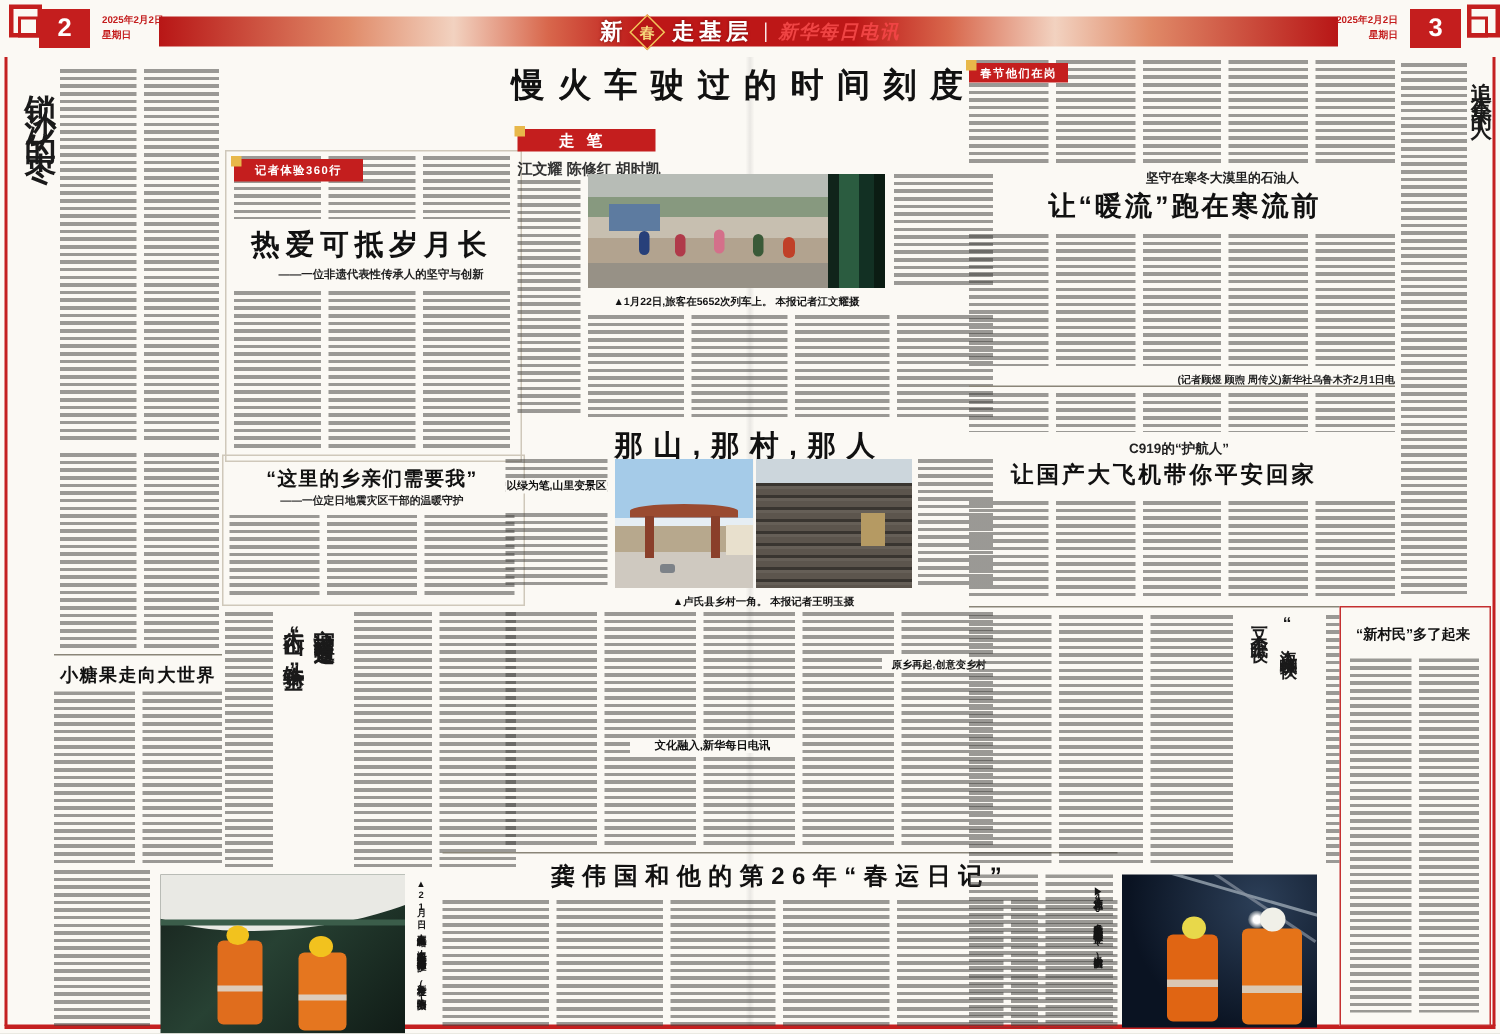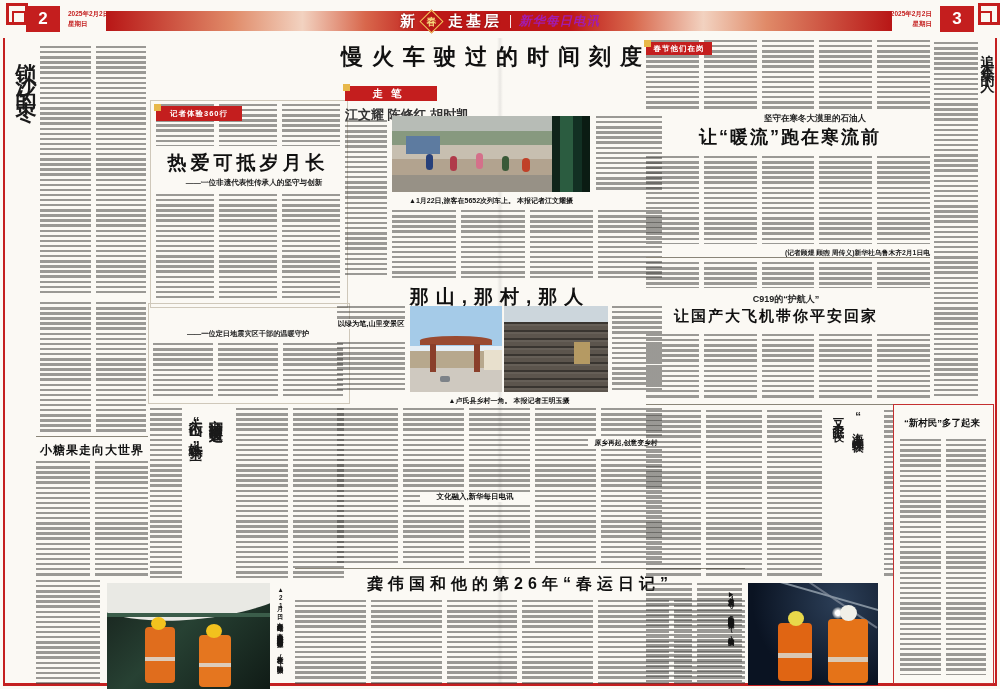--- a/index.html
+++ b/index.html
@@ -47,21 +47,21 @@
 
   <div class="abs" style="left:106px;top:11px;width:786px;height:20px;
        background:linear-gradient(90deg,#b81616 0%,#e08a68 16%,#f2d2c0 25%,#d8674c 33%,#bd1717 41%,#bd1717 59%,#d8674c 67%,#f2d2c0 76%,#e08a68 84%,#b81616 100%);"></div>
   <div class="abs" style="left:360px;top:9px;width:280px;height:24px;display:flex;align-items:center;justify-content:center;gap:8px;">
     <span style="font-size:15px;font-weight:900;color:#fff;text-shadow:0 0 2px #7a0c0c;">新</span>
     <span style="display:flex;align-items:center;justify-content:center;width:15px;height:15px;border:1.5px solid #f2c45a;transform:rotate(45deg);background:#b81616;">
       <span style="transform:rotate(-45deg);font-size:10px;font-weight:900;color:#f6d77a;">春</span>
     </span>
     <span style="font-size:15px;font-weight:900;color:#fff;letter-spacing:3px;text-shadow:0 0 2px #7a0c0c;">走基层</span>
     <span style="width:1px;height:13px;background:#ffffff;opacity:.9;"></span>
-    <span style="font-size:12.5px;font-weight:bold;font-style:italic;color:#a21caf;letter-spacing:1px;">新华每日电讯</span>
+    <span style="font-size:12.5px;font-weight:bold;font-style:italic;color:#ef4444;letter-spacing:1px;">新华每日电讯</span>
   </div>
 
   <div class="datebox" style="left:846px;top:9px;width:86px;text-align:right;">
     <div>2025年2月2日</div>
     <div>星期日</div>
   </div>
   <div class="numbox" style="left:940px;top:6px;">3</div>
   <div class="ol1" style="left:978px;top:3px;width:16px;height:16px;"></div>
   <div class="ol2" style="left:978px;top:11px;width:10px;height:10px;"></div>
 
@@ -89,20 +89,21 @@
       <div class="tx"></div>
       <div class="tx"></div>
     </div>
 
   <div class="cols" style="left:40px;top:302px;width:106px;height:130px;">
       <div class="tx"></div>
       <div class="tx"></div>
     </div>
 
   <div class="abs" style="left:148px;top:303px;width:200px;height:99px;border:1px solid #cfc8ba;"></div>
+  <div class="hd" style="left:150px;top:310px;width:196px;font-size:13px;letter-spacing:1px;">“这里的乡亲们需要我”</div>
   <div class="sub" style="left:150px;top:329px;width:196px;font-size:7.2px;">——一位定日地震灾区干部的温暖守护</div>
   <div class="cols" style="left:153px;top:343px;width:190px;height:55px;">
       <div class="tx"></div>
       <div class="tx"></div>
       <div class="tx"></div>
     </div>
 
   <div class="rule" style="left:36px;top:436px;width:112px;height:1px;"></div>
   <div class="hd" style="left:36px;top:442px;width:112px;font-size:12px;letter-spacing:1px;">小糖果走向大世界</div>
   <div class="cols" style="left:36px;top:461px;width:112px;height:115px;">
@@ -135,21 +136,21 @@
     <div class="abs" style="left:38px;top:74px;width:30px;height:4px;background:#dcdcd6;opacity:.85;"></div>
     <div class="abs" style="left:92px;top:80px;width:32px;height:4px;background:#dcdcd6;opacity:.85;"></div>
   </div>
   <div class="vcap" style="left:276px;top:586px;height:100px;">▲2月1日,在上海虹桥站,上海电务段工作人员对设备进行检修维护。 新华社发(陈浩明摄)</div>
 
   <div class="hd" style="left:340px;top:42px;width:312px;font-size:22px;letter-spacing:9px;">慢火车驶过的时间刻度</div>
   <div class="badge" style="left:345px;top:86px;width:92px;height:15px;font-size:10.5px;letter-spacing:8px;">
     <span class="goldsq"></span>
     <span>走笔</span>
   </div>
-  <div class="abs" style="left:345px;top:106px;width:140px;font-size:13px;font-weight:bold;color:#333;">江文耀 陈修红 胡时凯</div>
+  <div class="abs" style="left:345px;top:106px;width:140px;font-size:10px;font-weight:bold;color:#333;">江文耀 陈修红 胡时凯</div>
 
   <div class="cols" style="left:345px;top:120px;width:42px;height:158px;">
       <div class="tx"></div>
     </div>
 
   <div class="photo" style="left:392px;top:116px;width:198px;height:76px;background:linear-gradient(180deg,#b7bcb6 0 20%,#87997f 20% 38%,#c7bfb0 38% 56%,#b2a38f 56% 78%,#979186 78% 100%);">
     <div class="abs" style="left:14px;top:20px;width:34px;height:18px;background:#5d7ba0;"></div>
     <div class="worker" style="left:34px;top:38px;width:7px;height:16px;background:#27407a;"></div>
     <div class="worker" style="left:58px;top:40px;width:7px;height:15px;background:#b03a4a;"></div>
     <div class="worker" style="left:84px;top:37px;width:7px;height:16px;background:#d4708a;"></div>

